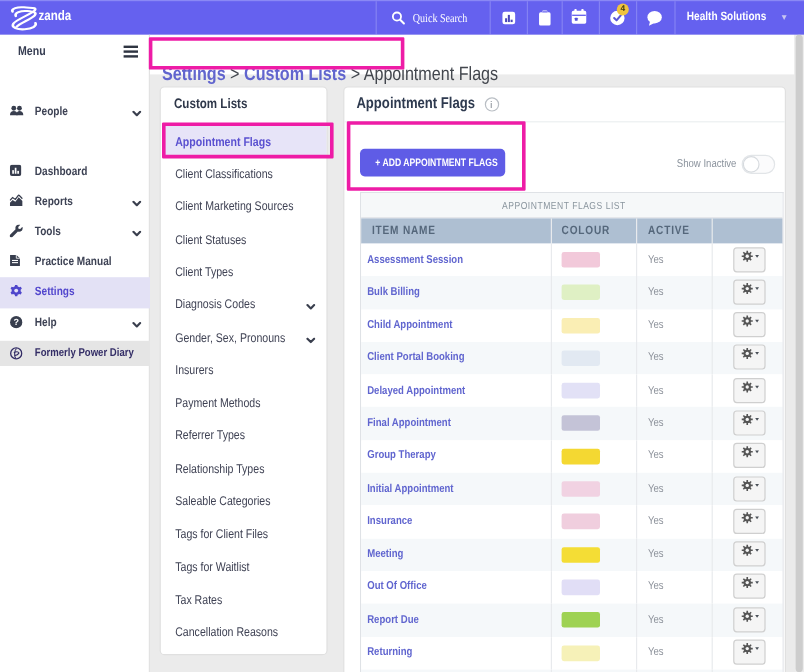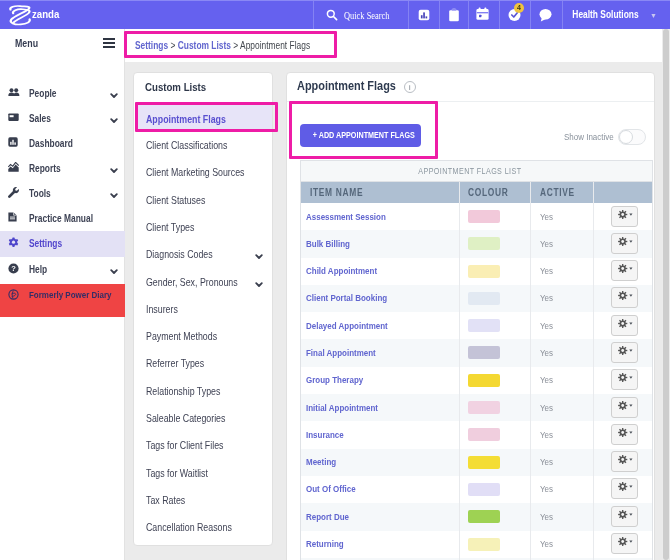--- a/index.html
+++ b/index.html
@@ -25,26 +25,26 @@
 #sidebar { position:absolute; left:0; top:29px; width:125px; height:531px; background:#fff; border-right:1px solid #e2e2e2; }
 #menuhead .t { position:absolute; left:15px; top:8px; font-size:10.5px; font-weight:700; color:#363d52; }
 #menuhead .h { position:absolute; left:103px; top:9px; width:12px; }
 #menuhead .h div { height:2px; background:#2f3542; margin-bottom:2px; }
 .sitem { position:absolute; left:0; width:125px; height:25px; font-size:10px; font-weight:700; color:#3d4254; }
 .sitem .ic { position:absolute; left:7.5px; top:6px; width:10px; height:10px; }
 .sitem .tx { position:absolute; left:28.5px; top:7px; }
 .sitem .ch { position:absolute; left:110px; top:9px; }
 #s-settings { background:#e3e1f5; }
 #s-settings .tx { color:#5246cd; }
-#s-formerly { background:#ef4444; height:33px; }
+#s-formerly { background:#e5e5e5; height:21px; }
 #s-formerly .tx { color:#332d66; font-size:9.5px; top:5px; }
 
 
 #crumbbar { position:absolute; left:125px; top:29px; width:537px; height:33px; background:#fff; }
-#crumb { position:absolute; left:135px; top:40px; font-size:10px; color:#43474e; font-weight:400; }
+#crumb { position:absolute; left:135px; top:54px; font-size:16px; color:#43474e; font-weight:400; }
 #crumb a { color:#6165ce; text-decoration:none; font-weight:700; }
 
 
 #card1 { position:absolute; left:133px; top:72px; width:139.5px; height:474px; background:#fff; border:1px solid #e0e0e0; border-radius:4px; }
 #card1 h3 { position:absolute; left:11px; top:8px; font-size:11.5px; color:#2e3749; }
 .litem { position:absolute; left:1px; width:136.5px; height:27px; font-size:10.5px; color:#3f4254; }
 .litem .tx { position:absolute; left:11px; top:8px; }
 .litem .ch { position:absolute; left:120px; top:10px; }
 #li-sel { background:#e7e4f8; height:26px; }
 #li-sel .tx { color:#5a50d0; font-weight:700; }
@@ -152,30 +152,20 @@
             <circle cx="3.5" cy="3.2" r="2" fill="#383e4e"></circle>
             <circle cx="8.2" cy="3.2" r="2" fill="#383e4e"></circle>
             <path d="M0.3 9 C0.3 6.6 1.6 5.6 3.5 5.6 C5.4 5.6 6.7 6.6 6.7 9 Z" fill="#383e4e"></path>
             <path d="M5.6 9 C5.6 6.6 6.8 5.6 8.2 5.6 C10.1 5.6 11.4 6.6 11.4 9 Z" fill="#383e4e"></path>
           </svg></span>
         <span class="tx sx">People</span>
         <span class="ch"><svg width="8" height="6" viewBox="0 0 8 6">
             <path d="M1.2 1.2 L4 4 L6.8 1.2" fill="none" stroke="#3a3f4e" stroke-width="1.8" stroke-linecap="round" stroke-linejoin="round"></path>
           </svg></span>
       </div>
-    <div class="sitem" style="top:76.5px">
-        <span class="ic"><svg width="11" height="10" viewBox="0 0 11 10">
-            <rect x="0.3" y="1.5" width="10.4" height="7.4" rx="0.8" fill="#383e4e"></rect>
-            <rect x="1.6" y="3.2" width="4" height="2" fill="#fff"></rect>
-          </svg></span>
-        <span class="tx sx">Sales</span>
-        <span class="ch"><svg width="8" height="6" viewBox="0 0 8 6">
-            <path d="M1.2 1.2 L4 4 L6.8 1.2" fill="none" stroke="#3a3f4e" stroke-width="1.8" stroke-linecap="round" stroke-linejoin="round"></path>
-          </svg></span>
-      </div>
     <div class="sitem" style="top:101.5px">
         <span class="ic"><svg width="10" height="10" viewBox="0 0 10 10">
             <rect x="0.3" y="0.3" width="9.4" height="9.4" rx="1.6" fill="#383e4e"></rect>
             <rect x="2.2" y="4.8" width="1.4" height="3" fill="#fff"></rect>
             <rect x="4.3" y="2.8" width="1.4" height="5" fill="#fff"></rect>
             <rect x="6.4" y="5.4" width="1.4" height="2.4" fill="#fff"></rect>
           </svg></span>
         <span class="tx sx">Dashboard</span>
       </div>
     <div class="sitem" style="top:126.5px">

